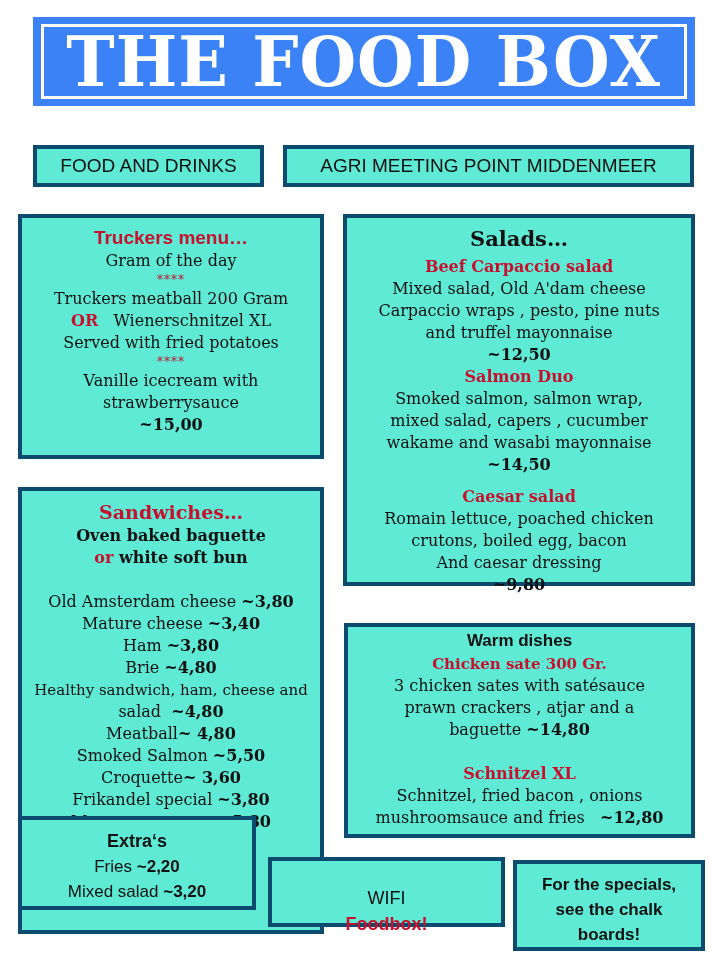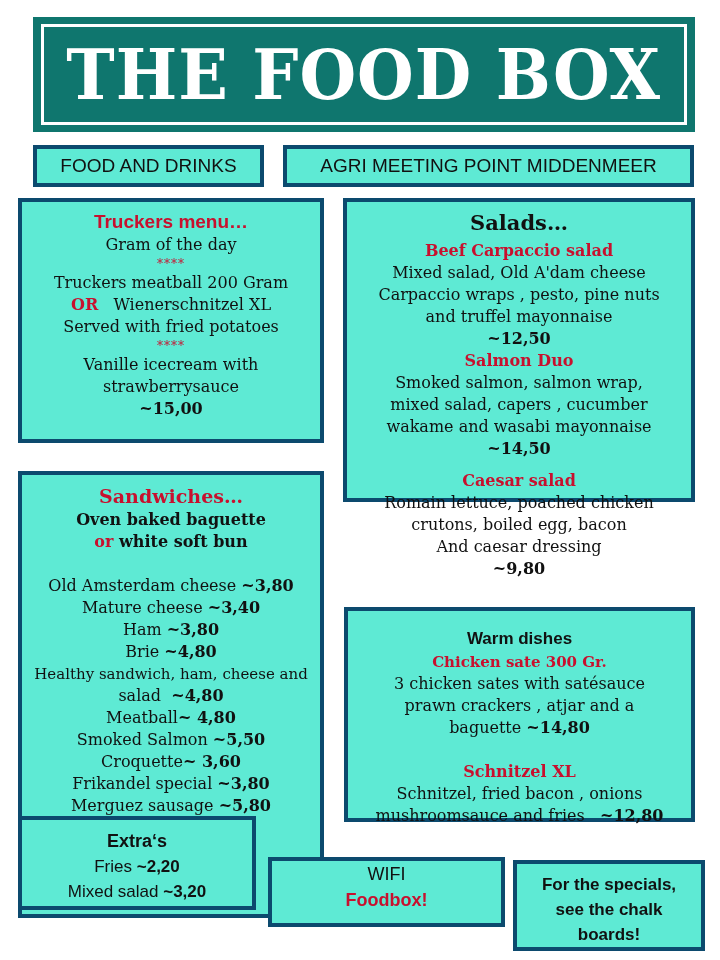--- a/index.html
+++ b/index.html
@@ -1,50 +1,50 @@
 <!DOCTYPE html>
 <html><head>
 <meta charset="utf-8">
 <style>
   html, body { margin: 0; padding: 0; background: #ffffff; }
   body { width: 720px; height: 960px; position: relative; overflow: hidden; color: #111; }
   .box { position: absolute; box-sizing: border-box; border: 4px solid #0c4a6e; background: #5eead4; text-align: center; }
-  .serif { font-family: "DejaVu Serif", "Liberation Serif", serif; }
+  .serif { font-family: "DejaVu Serif", "Liberation Serif", serif; margin-top: 16px; }
   .sans { font-family: "Liberation Sans", "DejaVu Sans", sans-serif; }
   .red { color: #c8102e; }
   .b { font-weight: bold; }
 
   
-  #title-box { left: 33px; top: 17px; width: 662px; height: 115px; background: #0f766e; border: none; }
+  #title-box { left: 33px; top: 17px; width: 662px; height: 89px; background: #3b82f6; border: none; }
   #title-inner { position: absolute; left: 8px; top: 7px; right: 8px; bottom: 7px; border: 3px solid #fff; display: flex; align-items: center; justify-content: center; }
   #title-text { color: #fff; font-family: "DejaVu Serif", "Liberation Serif", serif; font-weight: bold; font-size: 70px; letter-spacing: 1px; transform: scaleX(0.93); white-space: nowrap; line-height: 1; }
 
   .sub { top: 145px; height: 42px; display: flex; align-items: center; justify-content: center; font-family: "Liberation Sans", "DejaVu Sans", sans-serif; font-size: 19px; white-space: nowrap; }
   #sub-left { left: 33px; width: 231px; }
   #sub-right { left: 283px; width: 411px; }
 
   .line { display: block; white-space: nowrap; }
   .s16 { font-size: 16px; line-height: 22px; }
   .s15 { font-size: 15px; line-height: 22px; text-align: center; }
 
   #truckers { left: 18px; top: 198px; width: 306px; height: 245px; padding-top: 8px; }
   #truckers .head { font-size: 19px; line-height: 24px; }
   .stars { font-size: 12px; line-height: 16px; color: #c8102e; letter-spacing: 1px; }
 
-  #salads { left: 343px; top: 198px; width: 352px; height: 304px; padding-top: 6px; }
+  #salads { left: 343px; top: 198px; width: 352px; height: 372px; padding-top: 6px; }
   #salads .head { font-size: 21px; line-height: 30px; margin-bottom: 2px; }
 
   #sandwiches { left: 18px; top: 471px; width: 306px; height: 447px; padding-top: 8px; }
   #sandwiches .head { font-size: 19px; line-height: 26px; }
 
-  #warm { left: 344px; top: 607px; width: 351px; height: 215px; padding-top: 16px; }
+  #warm { left: 344px; top: 607px; width: 351px; height: 215px; padding-top: 2px; }
   #warm .head { font-size: 17px; line-height: 24px; }
 
   #extras { left: 18px; top: 816px; width: 238px; height: 94px; padding-top: 8px; }
-  #wifi { left: 268px; top: 857px; width: 237px; height: 70px; padding-top: 0; }
+  #wifi { left: 268px; top: 857px; width: 237px; height: 70px; padding-top: 24px; }
   #specials { left: 513px; top: 860px; width: 192px; height: 91px; padding-top: 8px; }
   .bot-head { font-size: 18px; line-height: 26px; }
   .bot-line { font-size: 17px; line-height: 25px; }
   .gap { display: block; height: 10px; }
   .gap22 { display: block; height: 22px; }
 </style>
 </head>
 <body>
 
 <div id="title-box" class="box">

